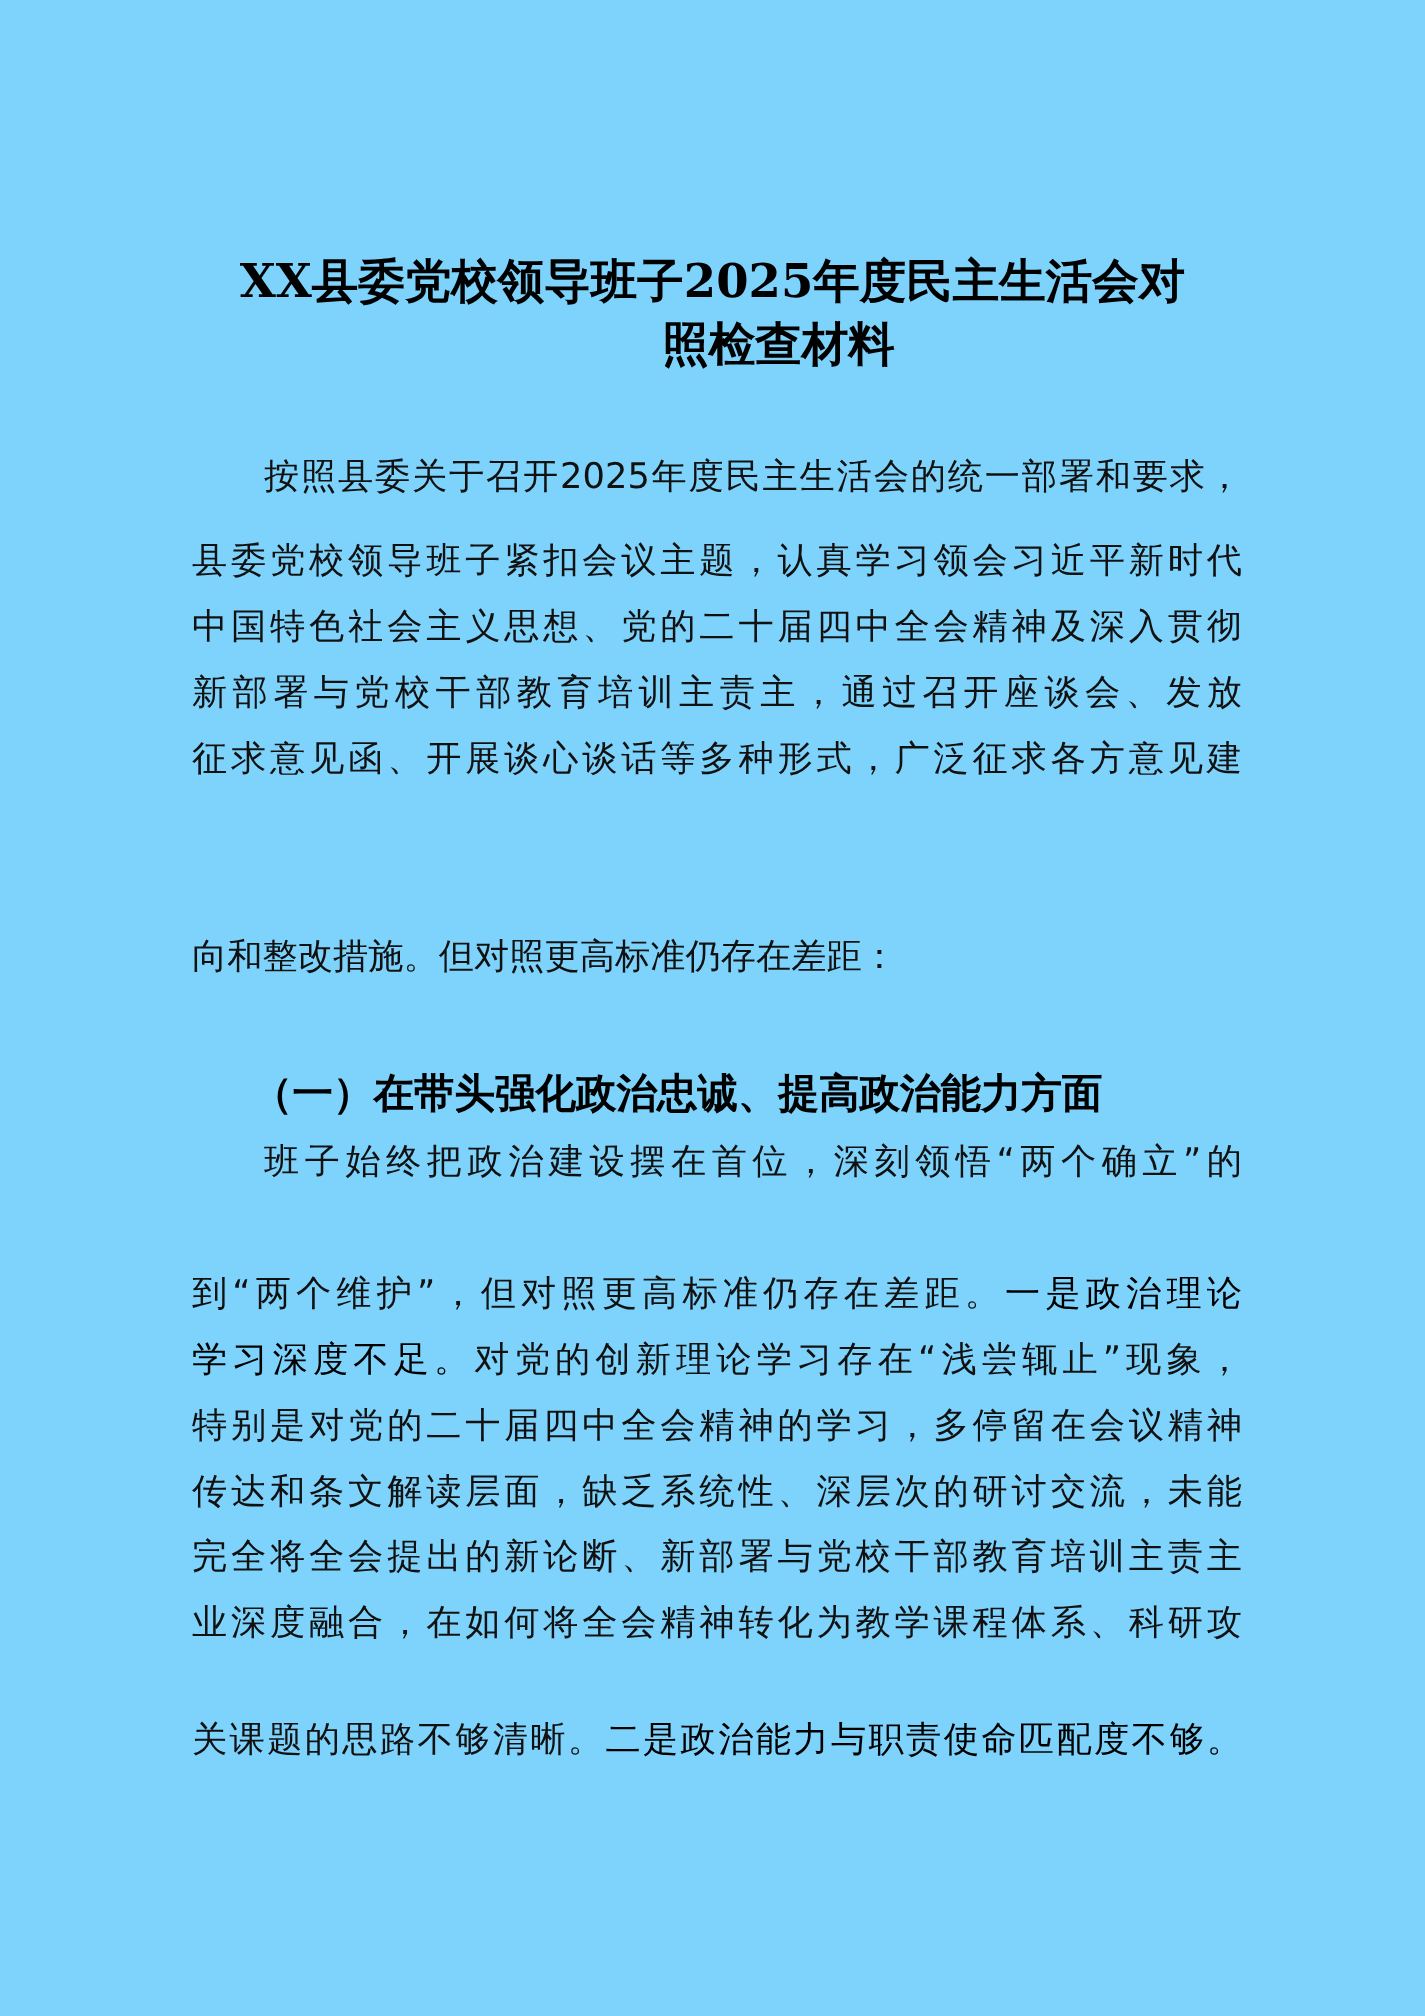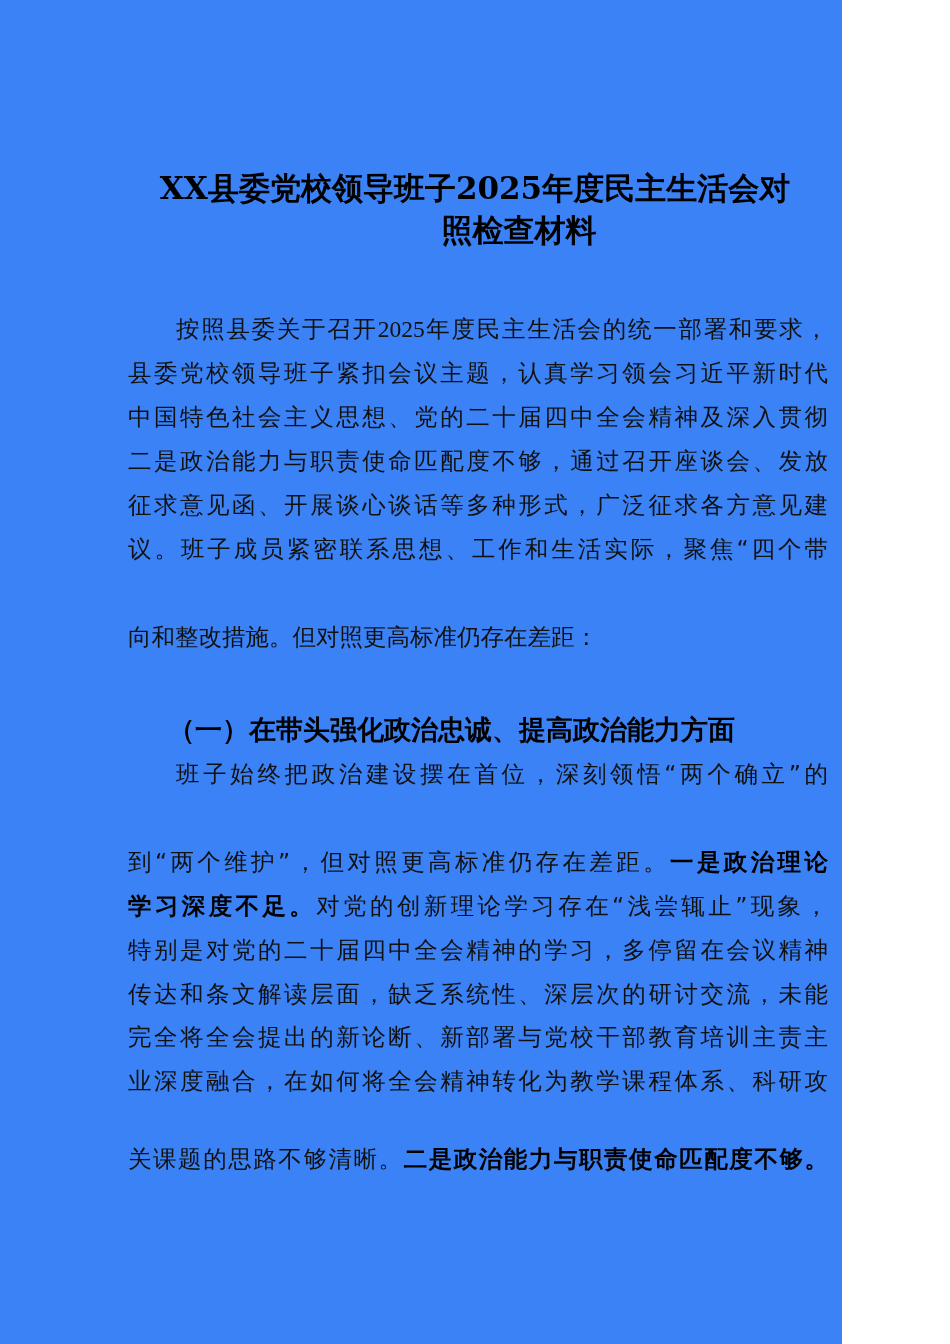--- a/index.html
+++ b/index.html
@@ -1,17 +1,17 @@
 <!DOCTYPE html>
 <html><head>
 <meta charset="utf-8">
 <style>
   html, body { margin: 0; padding: 0; background: #ffffff; }
   body { width: 950px; height: 1344px; position: relative; overflow: hidden; color: #000; }
-  .page { position: absolute; left: 0; top: 0; width: 842px; height: 1344px; background: #3b82f6; }
+  .page { position: absolute; left: 0; top: 0; width: 950px; height: 1344px; background: #7dd3fc; }
   .title {
     position: absolute; left: 0; width: 950px; text-align: center;
     font-family: "DejaVu Serif", "Liberation Serif", serif; font-weight: bold;
     font-size: 31px; line-height: 36px; letter-spacing: 0px; color: #000;
   }
   .title.l1 { top: 170px; }
   .title.l2 { top: 193px; }
   .line {
     position: absolute; left: 128px; width: 700px; white-space: nowrap;
     font-family: "DejaVu Sans", "Liberation Sans", sans-serif;
@@ -21,36 +21,35 @@
   .line.indent { left: 176px; width: 652px; }
   .line.last { text-align-last: left; }
   .h1 {
     position: absolute; left: 176px; font-family: "DejaVu Sans", "Liberation Sans", sans-serif;
     font-size: 23.5px; line-height: 30px; color: #000; white-space: nowrap;
   }
   .h2 {
     position: absolute; left: 176px; font-family: "DejaVu Sans", "Liberation Sans", sans-serif;
     font-weight: bold; font-size: 27px; line-height: 30px; color: #000; white-space: nowrap;
   }
-  b, .bold { font-weight: bold; color: #000; }
+  b, .bold { font-weight: normal; color: #000; }
 </style>
 </head>
 <body>
 
 <div class="page">
 
   <div class="title l1">XX县委党校领导班子2025年度民主生活会对</div>
   <div class="title l2" style="top:212px;padding-left:44px;">照检查材料</div>
 
-  <div class="line indent" style="top:314px;font-family:Liberation Serif, serif;">按照县委关于召开2025年度民主生活会的统一部署和要求，</div>
+  <div class="line indent" style="top:302px;">按照县委关于召开2025年度民主生活会的统一部署和要求，</div>
   <div class="line" style="top:358px;">县委党校领导班子紧扣会议主题，认真学习领会习近平新时代</div>
   <div class="line" style="top:402px;">中国特色社会主义思想、党的二十届四中全会精神及深入贯彻</div>
-  <div class="line" style="top:446px;">二是政治能力与职责使命匹配度不够，通过召开座谈会、发放</div>
+  <div class="line" style="top:446px;">新部署与党校干部教育培训主责主，通过召开座谈会、发放</div>
   <div class="line" style="top:490px;">征求意见函、开展谈心谈话等多种形式，广泛征求各方意见建</div>
-  <div class="line" style="top:534px;">议。班子成员紧密联系思想、工作和生活实际，聚焦“四个带</div>
   <div class="line last" style="top:622px;">向和整改措施。但对照更高标准仍存在差距：</div>
 
   <div class="h2" style="top:715px; left:168px;">（一）在带头强化政治忠诚、提高政治能力方面</div>
 
   <div class="line indent" style="top:759px;">班子始终把政治建设摆在首位，深刻领悟“两个确立”的</div>
   <div class="line" style="top:847px;"><span>到“两个维护”，但对照更高标准仍存在差距。</span><b>一是政治理论</b></div>
   <div class="line" style="top:891px;"><b>学习深度不足。</b><span>对党的创新理论学习存在“浅尝辄止”现象，</span></div>
   <div class="line" style="top:935px;">特别是对党的二十届四中全会精神的学习，多停留在会议精神</div>
   <div class="line" style="top:979px;">传达和条文解读层面，缺乏系统性、深层次的研讨交流，未能</div>
   <div class="line" style="top:1022px;">完全将全会提出的新论断、新部署与党校干部教育培训主责主</div>

